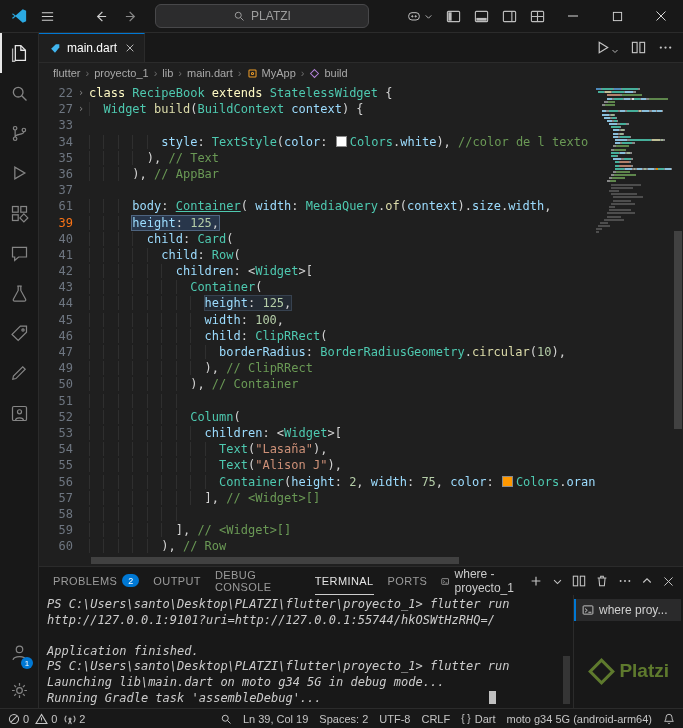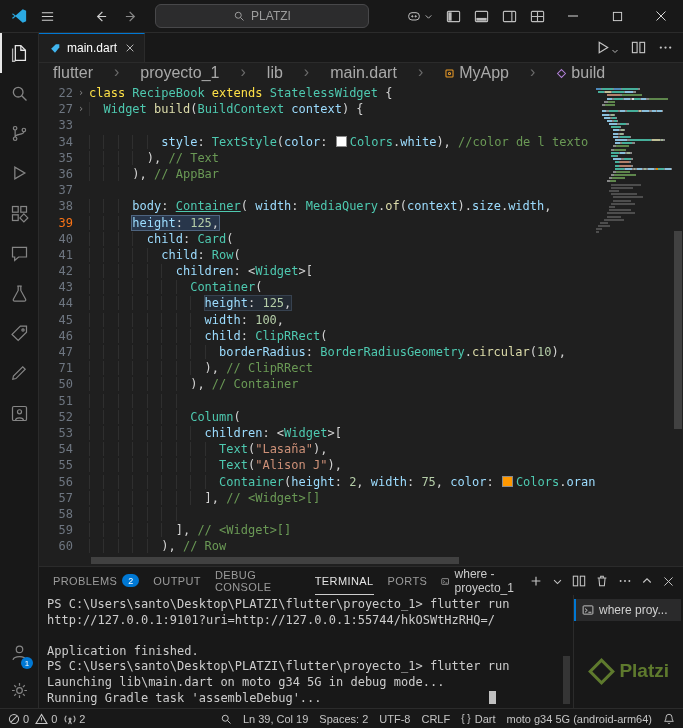--- a/index.html
+++ b/index.html
@@ -33,37 +33,37 @@
   .editorcol{flex:1;display:flex;flex-direction:column;min-width:0;}
 
   
   .tabbar{height:29px;flex:none;background:#181818;border-bottom:1px solid #2b2b2b;display:flex;align-items:stretch;}
   .tab{display:flex;align-items:center;gap:6px;padding:0 9px 0 10px;background:#1f1f1f;
     border-right:1px solid #2b2b2b;border-top:1px solid #0078d4;color:#ffffff;font-size:12px;cursor:pointer;}
   .tab-close{color:#c5c5c5;margin-left:2px;}
   .tab-actions{margin-left:auto;display:flex;align-items:center;gap:12px;color:#c5c5c5;padding-right:10px;}
 
   
-  .breadcrumb{height:20px;flex:none;background:#1f1f1f;display:flex;
-    padding-left:14px;font-size:16px;color:#a9a9a9;gap:16px;}
+  .breadcrumb{height:20px;flex:none;background:#1f1f1f;display:flex;align-items:center;
+    padding-left:14px;font-size:11px;color:#a9a9a9;}
   .bc-sep{color:#6b6b6b;margin:0 5px;}
   .bc-item{display:flex;align-items:center;gap:4px;cursor:pointer;}
 
   
   .editorwrap{flex:1;display:flex;min-height:0;position:relative;background:#1f1f1f;}
   .code-area{flex:1;min-width:0;overflow:hidden;padding-top:2px;}
   .code-row{display:flex;height:16.2px;line-height:16.2px;font-family:"DejaVu Sans Mono",monospace;font-size:12px;}
   .ln{width:34px;flex:none;text-align:right;color:#6e7681;}
   .ln.active{color:#f97316;}
   .fold{width:16px;flex:none;text-align:center;color:#848484;font-size:10px;}
   .ctext{white-space:pre;flex:none;}
   .ind{background-image:repeating-linear-gradient(to right,#2f2f2f 0 1px,transparent 1px 14.448px);}
   .sel{background:rgba(63,110,180,.30);outline:1px solid rgba(118,158,208,.55);}
   .occ{background:rgba(63,110,180,.14);outline:1px solid rgba(118,158,208,.28);}
-  .tk-kw{color:#fde047}.tk-cls,.tk-clsu{color:#4ec9b0}.tk-clsu{text-decoration:underline}
+  .tk-kw{color:#fef9c3}.tk-cls,.tk-clsu{color:#4ec9b0}.tk-clsu{text-decoration:underline}
   .tk-fn{color:#dcdcaa}.tk-prop,.tk-var{color:#9cdcfe}.tk-str{color:#ce9178}
   .tk-num{color:#b5cea8}.tk-cmt{color:#6a9955}.tk-pln{color:#d4d4d4}
   .tk-sw{display:inline-block;width:9px;height:9px;border:1px solid #8a8a8a;margin:0 3px 0 1px;vertical-align:-1px;}
 
   .minimap{width:76px;flex:none;padding-top:5px;overflow:hidden;}
   .mrow{height:2px;margin-bottom:1.2px;display:flex;}
   .mseg{height:2px;flex:none;opacity:.85;}
   .vscroll{width:11px;flex:none;position:relative;}
   .vthumb{position:absolute;left:2px;top:148px;width:8px;height:198px;background:rgba(121,121,121,.38);}
   .hscroll-thumb{position:absolute;left:52px;bottom:2px;width:368px;height:7px;background:rgba(121,121,121,.38);}
@@ -74,21 +74,21 @@
   .ptab{height:100%;display:flex;align-items:center;gap:5px;font-size:11px;letter-spacing:.4px;
     color:#9b9b9b;border-bottom:1px solid transparent;box-sizing:border-box;cursor:pointer;}
   .ptab.active{color:#e4e4e4;border-bottom-color:#cccccc;}
   .ptab-badge{background:#0078d4;color:#fff;font-size:9px;min-width:13px;height:13px;border-radius:8px;
     display:flex;align-items:center;justify-content:center;padding:0 2px;}
   .ph-right{margin-left:auto;display:flex;align-items:center;gap:9px;color:#c5c5c5;}
   .ph-termlabel{display:flex;align-items:center;gap:5px;font-size:12px;color:#cccccc;cursor:pointer;}
   .panel-body{flex:1;display:flex;min-height:0;position:relative;}
   .terminal{flex:1;min-width:0;padding:2px 0 0 8px;font-family:"DejaVu Sans Mono",monospace;font-size:12px;
     line-height:15.6px;color:#cccccc;overflow:hidden;}
-  .term-line{white-space:pre;height:15.6px;}
+  .term-line{white-space:pre;height:15.6px;font-style:italic;}
   .term-cursor{display:inline-block;width:7px;height:13px;background:#c0c0c0;vertical-align:-2px;margin-left:167px;}
   .term-scroll{position:absolute;right:113px;bottom:4px;width:7px;height:48px;background:rgba(121,121,121,.3);}
   .term-tabs{width:110px;flex:none;border-left:1px solid #2b2b2b;padding-top:4px;box-sizing:border-box;}
   .term-tab-item{height:22px;display:flex;align-items:center;gap:5px;padding-left:6px;margin-right:2px;
     background:#2a2a2b;border-left:2px solid #0078d4;color:#d0d0d0;font-size:12px;cursor:pointer;}
 
   
   .statusbar{height:20px;flex:none;background:#181818;border-top:1px solid #2b2b2b;display:flex;
     align-items:center;font-size:11px;color:#c5c5c5;padding:0 8px;gap:11px;box-sizing:border-box;}
   .sb-item{display:flex;align-items:center;gap:3px;cursor:pointer;white-space:nowrap;}
@@ -393,21 +393,21 @@
               <span class="ln">36</span>
               <span class="fold"></span>
               <span class="ctext"><span class="ind">      </span><span><span class="tk-pln">), </span><span class="tk-cmt">// AppBar</span></span></span>
             </div>
             <div class="code-row">
               <span class="ln">37</span>
               <span class="fold"></span>
               <span class="ctext"><span></span></span>
             </div>
             <div class="code-row">
-              <span class="ln">38</span>
+              <span class="ln">61</span>
               <span class="fold"></span>
               <span class="ctext"><span class="ind">      </span><span><span class="tk-prop">body</span><span class="tk-pln">: </span><span class="tk-clsu">Container</span><span class="tk-pln">( </span><span class="tk-prop">width</span><span class="tk-pln">: </span><span class="tk-cls">MediaQuery</span><span class="tk-pln">.</span><span class="tk-fn">of</span><span class="tk-pln">(</span><span class="tk-var">context</span><span class="tk-pln">).</span><span class="tk-prop">size</span><span class="tk-pln">.</span><span class="tk-prop">width</span><span class="tk-pln">,</span></span></span>
             </div>
             <div class="code-row">
               <span class="ln active">39</span>
               <span class="fold"></span>
               <span class="ctext"><span class="ind">      </span><span class="sel"><span class="tk-prop">height</span><span class="tk-pln">: </span><span class="tk-num">125</span><span class="tk-pln">,</span></span></span>
             </div>
             <div class="code-row">
               <span class="ln">40</span>
@@ -443,21 +443,21 @@
               <span class="ln">46</span>
               <span class="fold"></span>
               <span class="ctext"><span class="ind">                </span><span><span class="tk-prop">child</span><span class="tk-pln">: </span><span class="tk-cls">ClipRRect</span><span class="tk-pln">(</span></span></span>
             </div>
             <div class="code-row">
               <span class="ln">47</span>
               <span class="fold"></span>
               <span class="ctext"><span class="ind">                  </span><span><span class="tk-prop">borderRadius</span><span class="tk-pln">: </span><span class="tk-cls">BorderRadiusGeometry</span><span class="tk-pln">.</span><span class="tk-fn">circular</span><span class="tk-pln">(</span><span class="tk-num">10</span><span class="tk-pln">),</span></span></span>
             </div>
             <div class="code-row">
-              <span class="ln">71</span>
+              <span class="ln">49</span>
               <span class="fold"></span>
               <span class="ctext"><span class="ind">                </span><span><span class="tk-pln">), </span><span class="tk-cmt">// ClipRRect</span></span></span>
             </div>
             <div class="code-row">
               <span class="ln">50</span>
               <span class="fold"></span>
               <span class="ctext"><span class="ind">              </span><span><span class="tk-pln">), </span><span class="tk-cmt">// Container</span></span></span>
             </div>
             <div class="code-row">
               <span class="ln">51</span>

